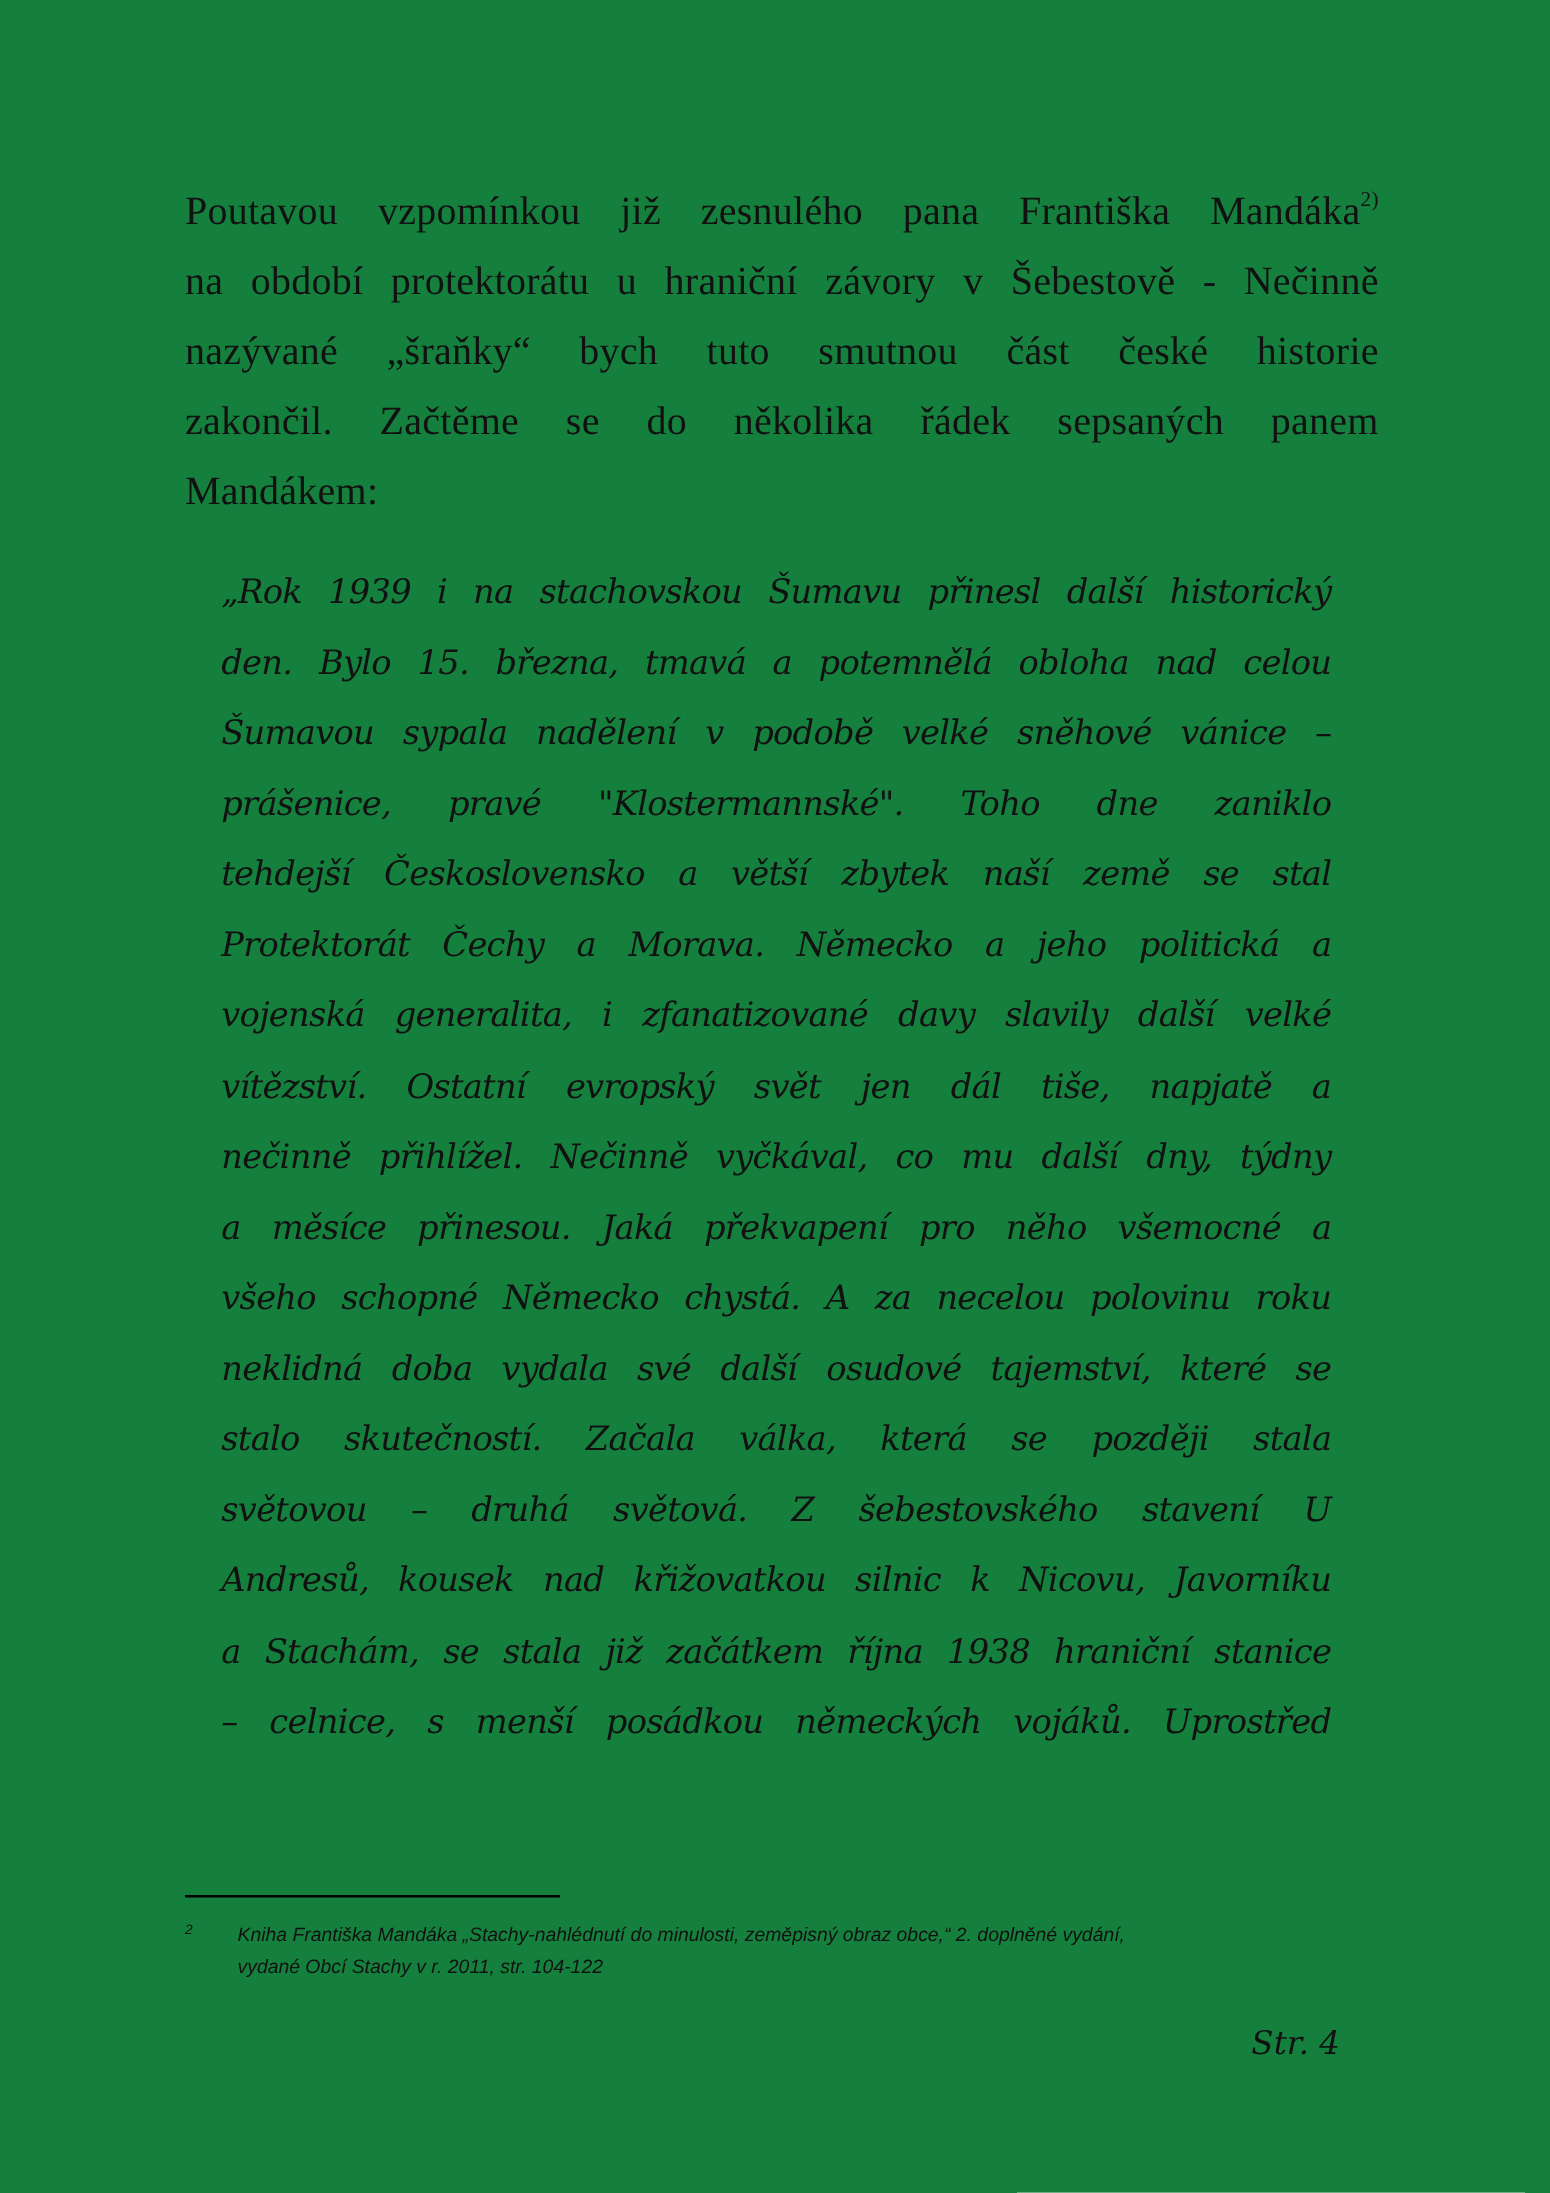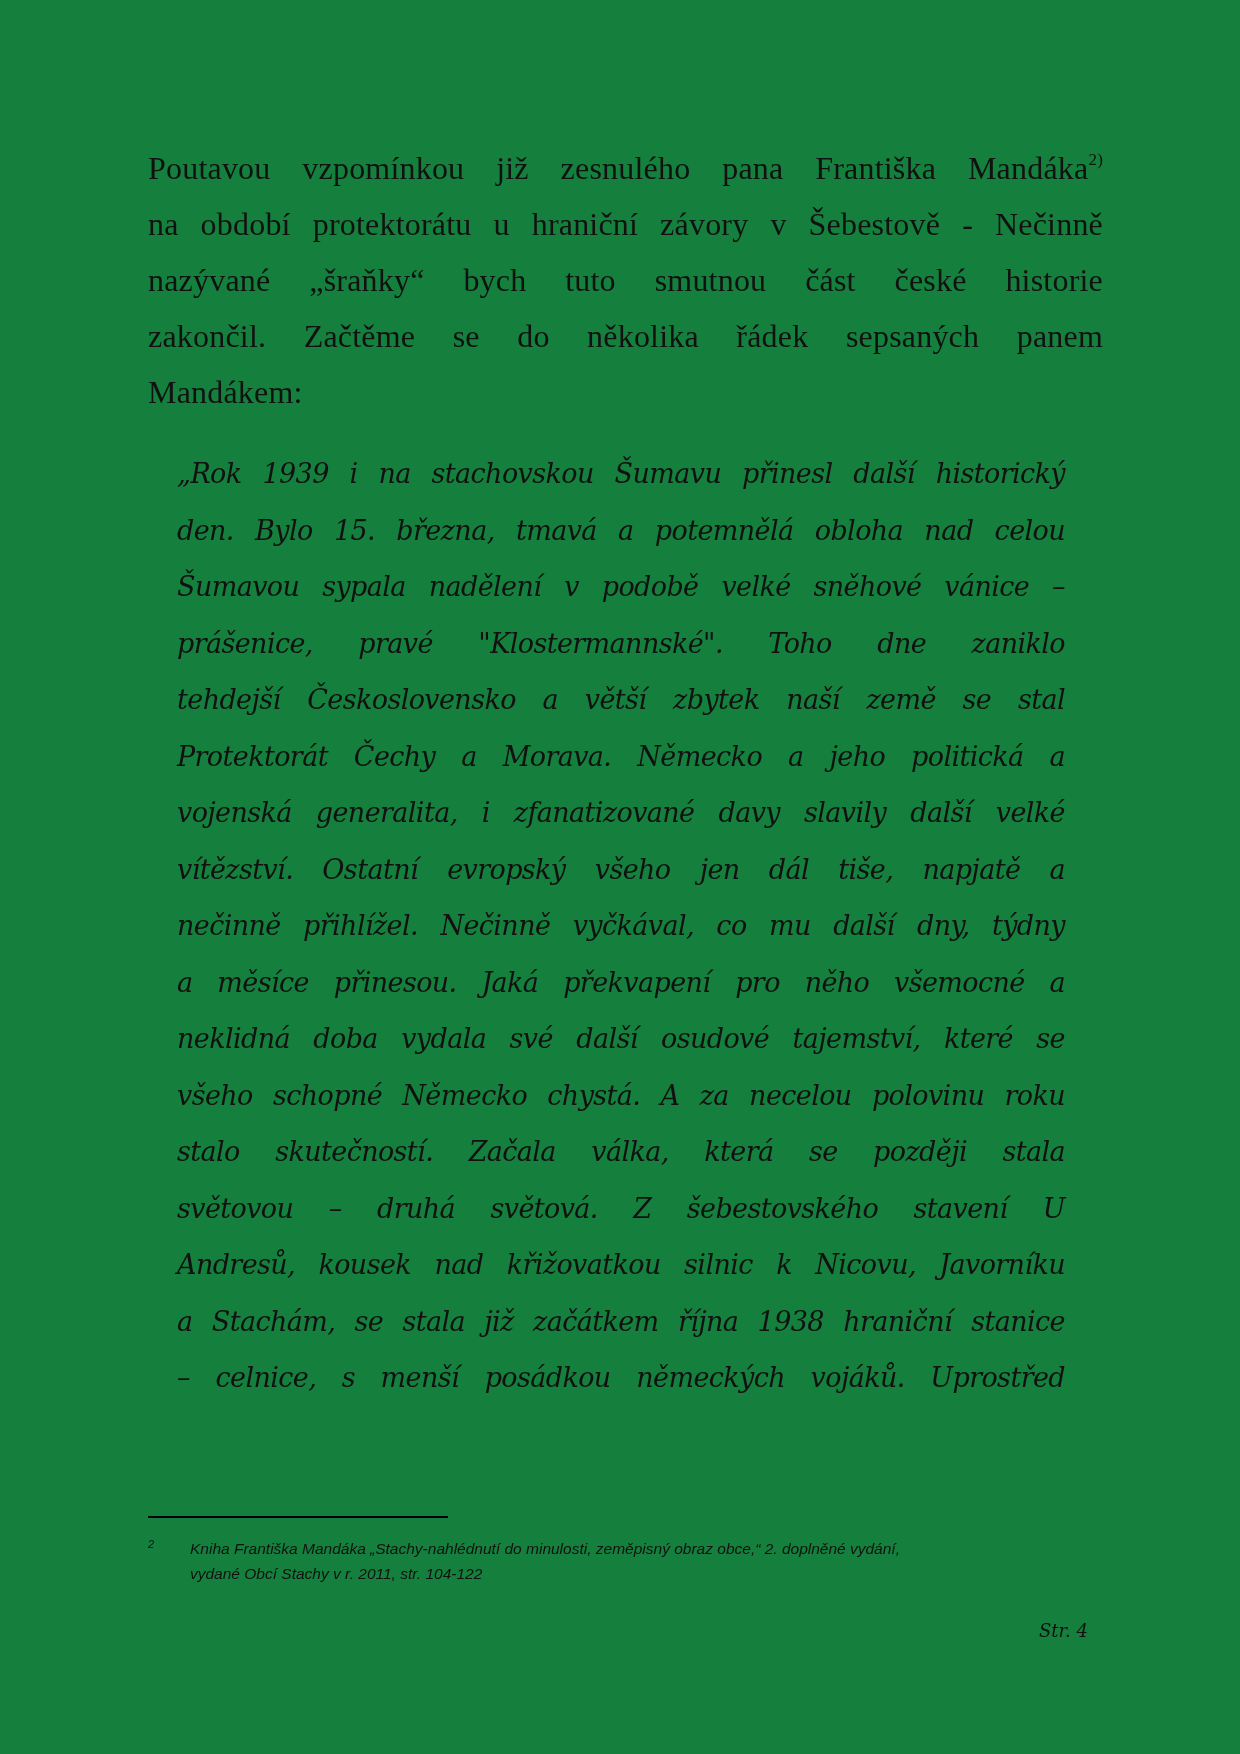--- a/index.html
+++ b/index.html
@@ -89,25 +89,25 @@
     top: -4px;
     font-size: 11px;
   }
   .footnote .fn-text {
     display: block;
     margin-left: 42px;
     font-style: italic;
   }
   .page-number {
     position: absolute;
-    right: 152px;
+    right: 168px;
     top: 1620px;
     font-family: "DejaVu Serif", "Liberation Serif", serif;
     font-style: italic;
-    font-size: 18px;
+    font-size: 26px;
   }
 </style>
 </head>
 <body>
 
 <div class="page">
 
   <div class="intro">
     <span class="line"><span>Poutavou vzpomínkou již zesnulého pana Františka Mandáka</span><sup>2)</sup></span>
     <span class="line">na období protektorátu u hraniční závory v Šebestově - Nečinně</span>
@@ -117,25 +117,25 @@
   </div>
 
   <div class="quote">
     <span class="line">„Rok 1939 i na stachovskou Šumavu přinesl další historický</span>
     <span class="line">den. Bylo 15. března, tmavá a potemnělá obloha nad celou</span>
     <span class="line">Šumavou sypala nadělení v podobě velké sněhové vánice –</span>
     <span class="line">prášenice, pravé "Klostermannské". Toho dne zaniklo</span>
     <span class="line">tehdejší Československo a větší zbytek naší země se stal</span>
     <span class="line">Protektorát Čechy a Morava. Německo a jeho politická a</span>
     <span class="line">vojenská generalita, i zfanatizované davy slavily další velké</span>
-    <span class="line">vítězství. Ostatní evropský všeho jen dál tiše, napjatě a</span>
+    <span class="line">vítězství. Ostatní evropský svět jen dál tiše, napjatě a</span>
     <span class="line">nečinně přihlížel. Nečinně vyčkával, co mu další dny, týdny</span>
     <span class="line">a měsíce přinesou. Jaká překvapení pro něho všemocné a</span>
+    <span class="line">všeho schopné Německo chystá. A za necelou polovinu roku</span>
     <span class="line">neklidná doba vydala své další osudové tajemství, které se</span>
-    <span class="line">všeho schopné Německo chystá. A za necelou polovinu roku</span>
     <span class="line">stalo skutečností. Začala válka, která se později stala</span>
     <span class="line">světovou – druhá světová. Z šebestovského stavení U</span>
     <span class="line">Andresů, kousek nad křižovatkou silnic k Nicovu, Javorníku</span>
     <span class="line">a Stachám, se stala již začátkem října 1938 hraniční stanice</span>
     <span class="line">– celnice, s menší posádkou německých vojáků. Uprostřed</span>
   </div>
 
   <div class="footnote-rule"></div>
 
   <div class="footnote">

